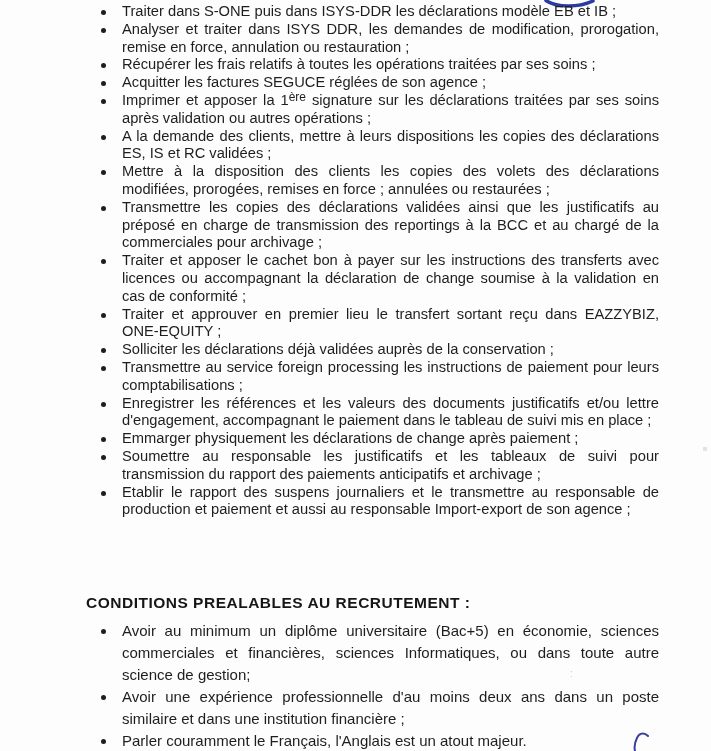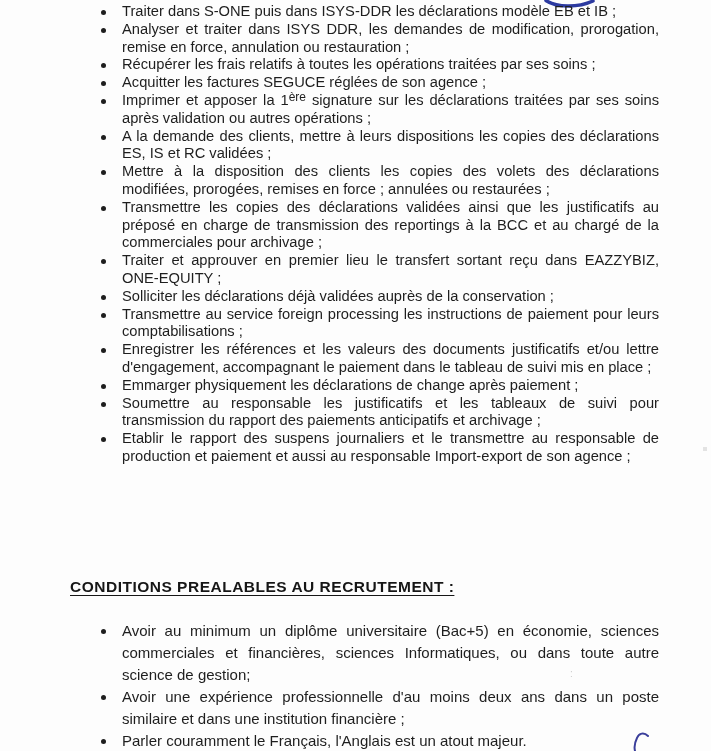--- a/index.html
+++ b/index.html
@@ -50,25 +50,24 @@
   }
   .conditions-list li .bullet { top: 9px; }
   sup.ord {
     font-size: 12px;
     line-height: 0;
     vertical-align: 4px;
   }
   h2.section-heading {
     position: absolute;
     top: 578px; left: 70px;
-    margin: 0;
+    margin: 16px;
     font-size: 15.5px;
     font-weight: bold;
     letter-spacing: 0.5px;
-    text-decoration: underline;
     text-underline-offset: 3px;
     color: #161616;
     white-space: nowrap;
   }
   .ink-top {
     position: absolute;
     top: 0; left: 540px;
     width: 60px; height: 10px;
   }
   .ink-bottom {
@@ -96,20 +95,21 @@
 
   <ul class="doc-list duties-list">
     <li><span class="bullet"></span><span>Traiter dans S-ONE puis dans ISYS-DDR les déclarations modèle EB et IB ;</span></li>
     <li><span class="bullet"></span><span>Analyser et traiter dans ISYS DDR, les demandes de modification, prorogation, remise en force, annulation ou restauration ;</span></li>
     <li><span class="bullet"></span><span>Récupérer les frais relatifs à toutes les opérations traitées par ses soins ;</span></li>
     <li><span class="bullet"></span><span>Acquitter les factures SEGUCE réglées de son agence ;</span></li>
     <li><span class="bullet"></span><span>Imprimer et apposer la 1</span><sup class="ord">ère</sup><span> signature sur les déclarations traitées par ses soins après validation ou autres opérations ;</span></li>
     <li><span class="bullet"></span><span>A la demande des clients, mettre à leurs dispositions les copies des déclarations ES, IS et RC validées ;</span></li>
     <li><span class="bullet"></span><span>Mettre à la disposition des clients les copies des volets des déclarations modifiées, prorogées, remises en force ; annulées ou restaurées ;</span></li>
     <li><span class="bullet"></span><span>Transmettre les copies des déclarations validées ainsi que les justificatifs au préposé en charge de transmission des reportings à la BCC et au chargé de la commerciales pour archivage ;</span></li>
+    <li><span class="bullet"></span><span>Traiter et apposer le cachet bon à payer sur les instructions des transferts avec licences ou accompagnant la déclaration de change soumise à la validation en cas de conformité ;</span></li>
     <li><span class="bullet"></span><span>Traiter et approuver en premier lieu le transfert sortant reçu dans EAZZYBIZ, ONE-EQUITY ;</span></li>
     <li><span class="bullet"></span><span>Solliciter les déclarations déjà validées auprès de la conservation ;</span></li>
     <li><span class="bullet"></span><span>Transmettre au service foreign processing les instructions de paiement pour leurs comptabilisations ;</span></li>
     <li><span class="bullet"></span><span>Enregistrer les références et les valeurs des documents justificatifs et/ou lettre d'engagement, accompagnant le paiement dans le tableau de suivi mis en place ;</span></li>
     <li><span class="bullet"></span><span>Emmarger physiquement les déclarations de change après paiement ;</span></li>
     <li><span class="bullet"></span><span>Soumettre au responsable les justificatifs et les tableaux de suivi pour transmission du rapport des paiements anticipatifs et archivage ;</span></li>
     <li><span class="bullet"></span><span>Etablir le rapport des suspens journaliers et le transmettre au responsable de production et paiement et aussi au responsable Import-export de son agence ;</span></li>
   </ul>
 
   <h2 class="section-heading">CONDITIONS PREALABLES AU RECRUTEMENT :</h2>

